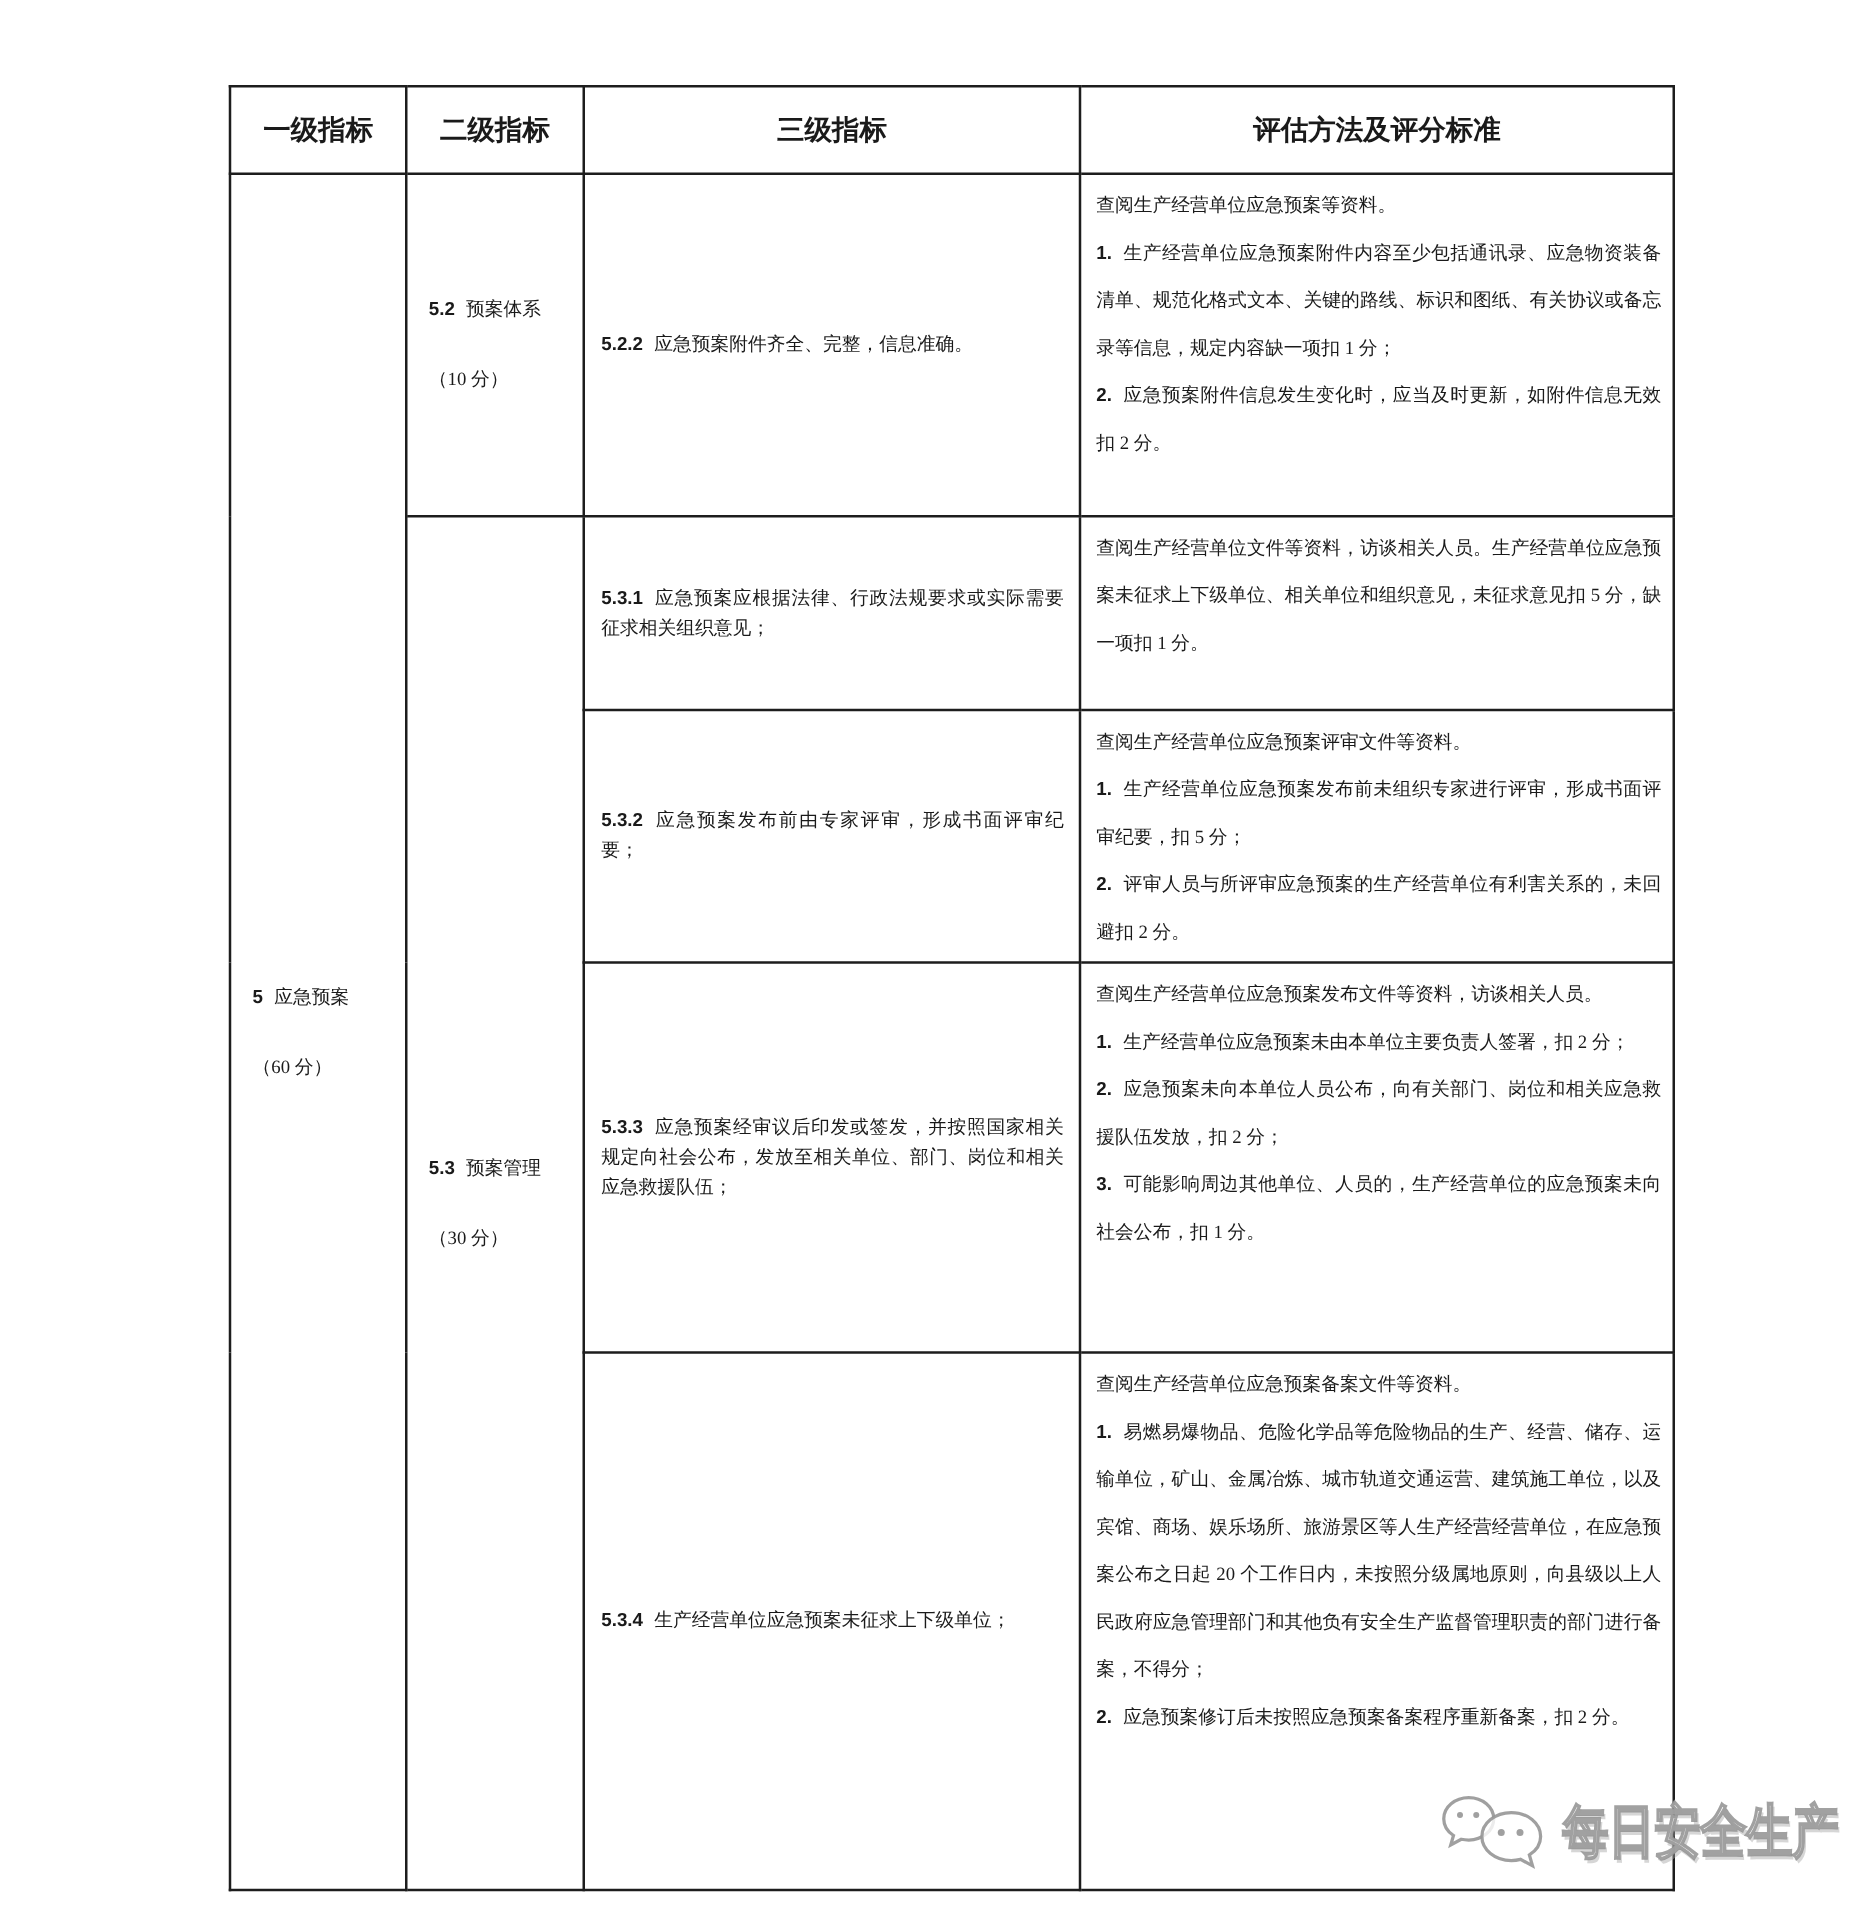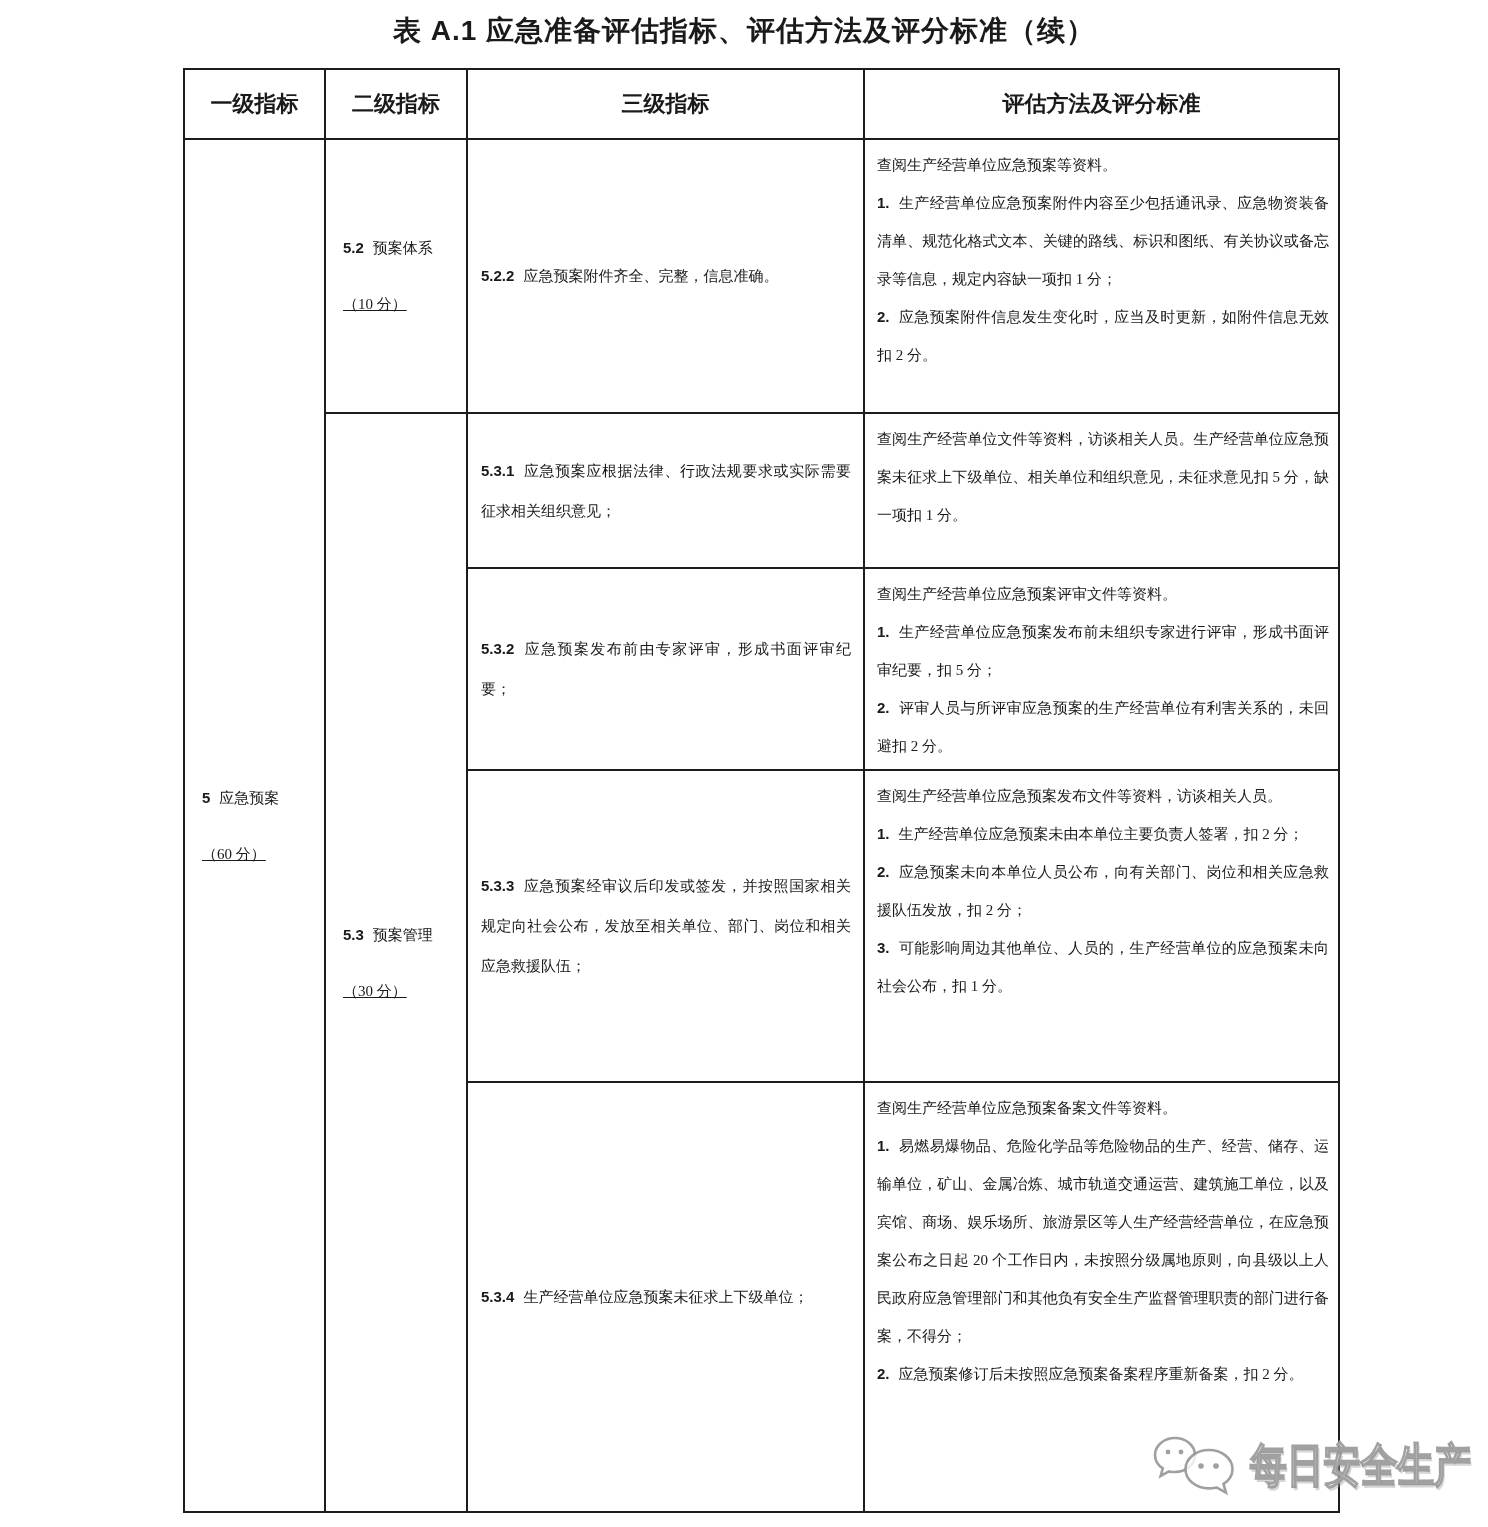--- a/index.html
+++ b/index.html
@@ -54,37 +54,37 @@
   td{font-size:15px;}
   td.c1, td.c2{
     vertical-align:middle;
     padding:0 6px 0 17px;
     line-height:56px;
     text-align:left;
   }
   td.c3{
     vertical-align:middle;
     padding:0 12px 0 13px;
-    line-height:40px;
+    line-height:24px;
     text-align:justify;
   }
   td.c4{
     vertical-align:top;
     padding:6px 9px 4px 12px;
     line-height:38px;
     text-align:justify;
   }
   td p{margin:0;}
   .num{
     font-family:"Liberation Sans","DejaVu Sans",sans-serif;
     font-weight:700;
     font-style:normal;
   }
   .num:not(:empty){margin-right:9px;}
-  .score{display:block;text-decoration:underline;}
+  .score{display:block;}
   .watermark{
     position:absolute;
     left:1146px;
     top:1426px;
     display:flex;
     align-items:center;
     z-index:5;
     pointer-events:none;
   }
   .wm-icon{flex:0 0 auto;}
@@ -101,21 +101,20 @@
     transform:scaleX(0.8);
     transform-origin:left center;
     margin-left:4px;
   }
 </style>
 </head>
 <body>
 
 <div class="page">
 
-  <h1 class="doc-title">表 A.1  应急准备评估指标、评估方法及评分标准（续）</h1>
 
   <table class="grid">
     <colgroup>
       <col style="width:141px">
       <col style="width:142px">
       <col style="width:397px">
       <col style="width:475px">
     </colgroup>
     <thead>
       <tr class="hdr">

